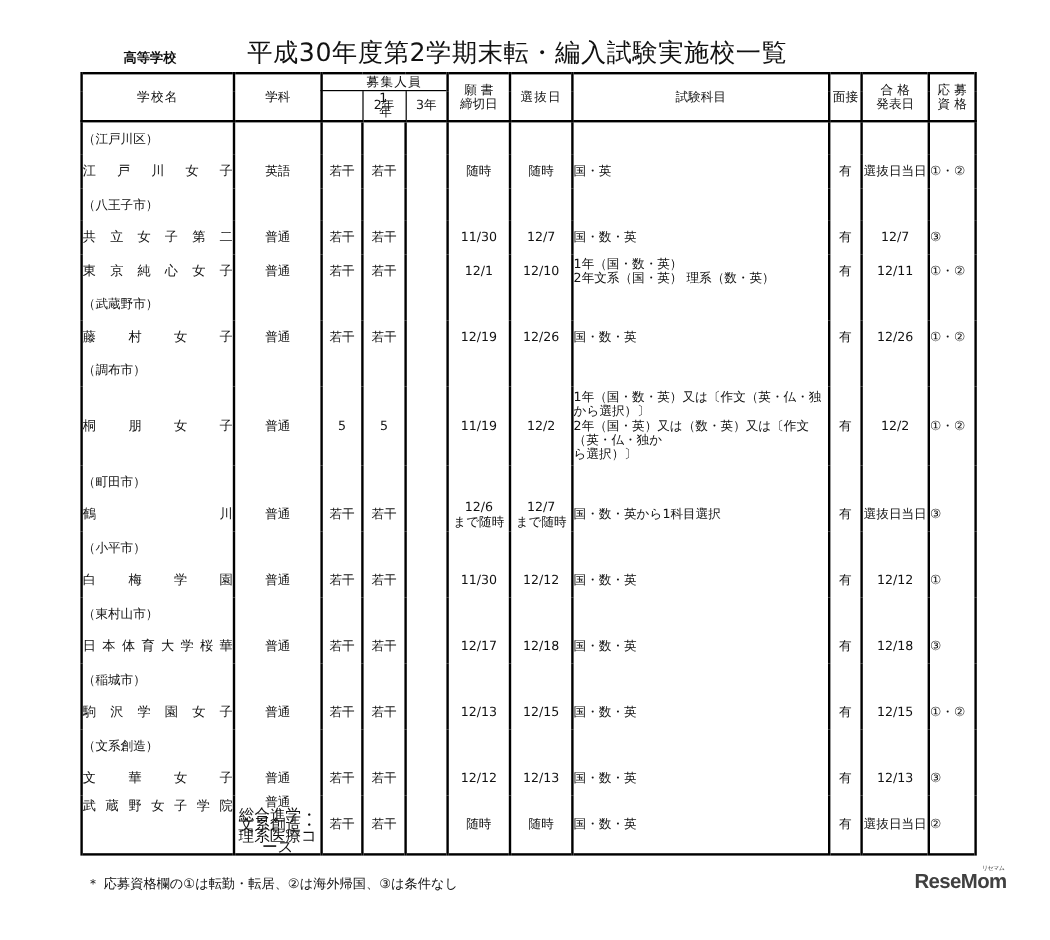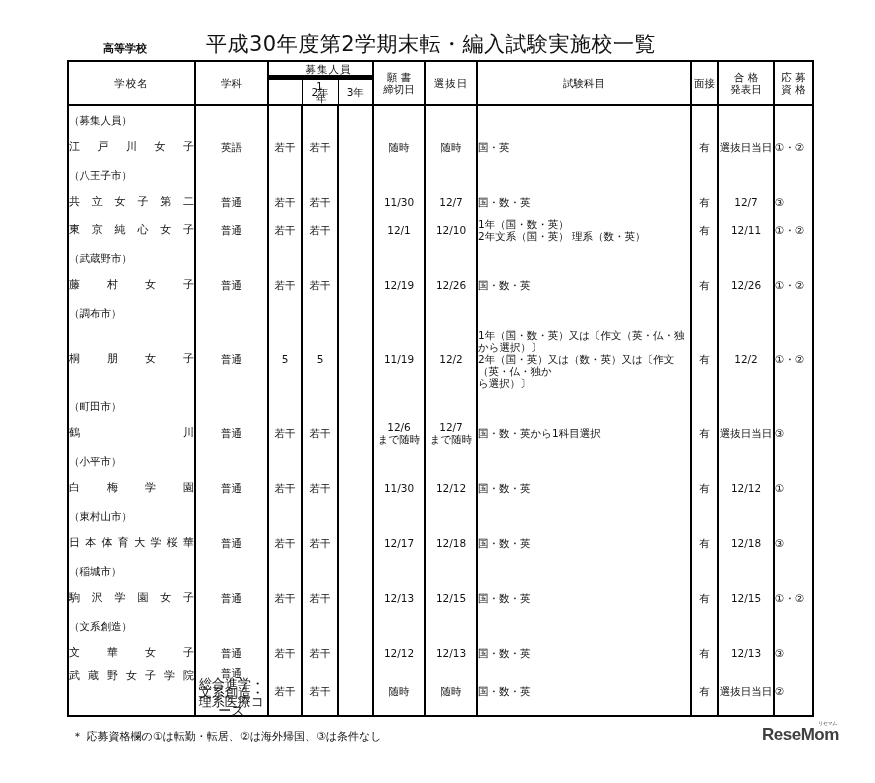--- a/index.html
+++ b/index.html
@@ -23,21 +23,21 @@
   table.main th, table.main td {
     padding: 0; font-size: 10.5px; line-height: 12px;
     border-left: 2px solid #000; border-right: 2px solid #000;
     vertical-align: middle;
   }
   table.main thead th {
     font-weight: normal; text-align: center; border: 1px solid #000;
     border-left: 2px solid #000; border-right: 2px solid #000;
     border-bottom: 2px solid #000;
   }
-  table.main thead tr.h1 th.sub { border-bottom: 5px solid #000000; height: 13px; padding-left: 16px; }
+  table.main thead tr.h1 th.sub { border-bottom: 1px solid #000000; height: 13px; padding-left: 16px; }
   table.main thead tr.h2 th { height: 14px; border-left-width: 1px; border-right-width: 1px; }
   table.main thead tr.h2 th:first-child { border-left-width: 2px; padding-left: 47px; }
   table.main thead tr.h2 th:last-child { border-right-width: 2px; margin-top: 12px; }
   .wide-head { letter-spacing: 1px; }
   td.area { text-align: left; padding-left: 2px; height: 27px; }
   td.school { height: 28px; padding: 0 1px 0 2px; }
   td.school .name { display: flex; justify-content: space-between; white-space: nowrap; font-size: 11px; }
   td.c { text-align: center; }
   td.l { text-align: left; padding-left: 2px; }
   .small { font-size: 8px; line-height: 10px; }
@@ -97,21 +97,21 @@
         </th>
     </tr>
     <tr class="h2">
       <th>1年</th>
       <th>2年</th>
       <th>3年</th>
     </tr>
   </thead>
   <tbody id="tbody">
       <tr>
-        <td class="area">（募集人員）</td>
+        <td class="area">（江戸川区）</td>
         <td></td>
         <td></td>
         <td></td>
         <td></td>
         <td></td>
         <td></td>
         <td></td>
         <td></td>
         <td></td>
         <td></td>

